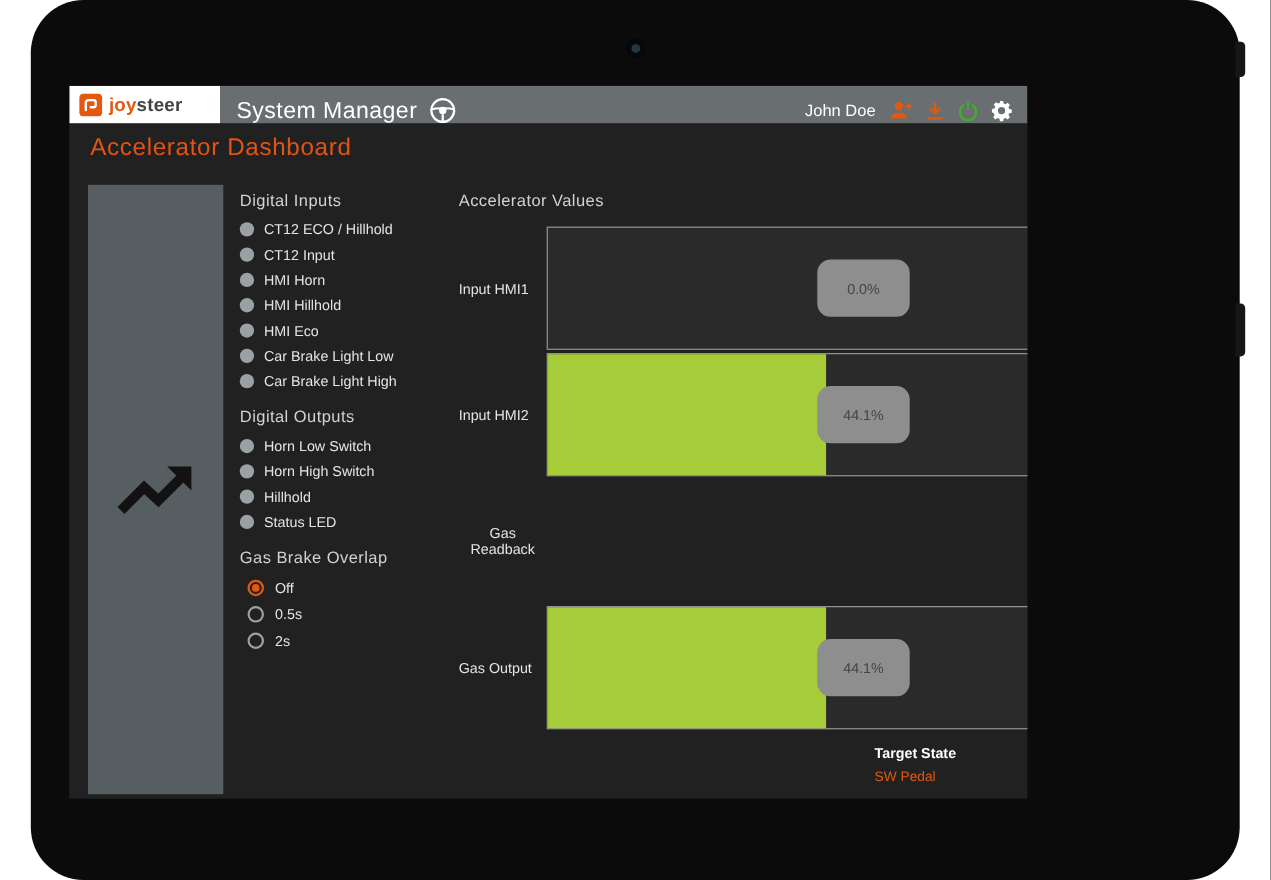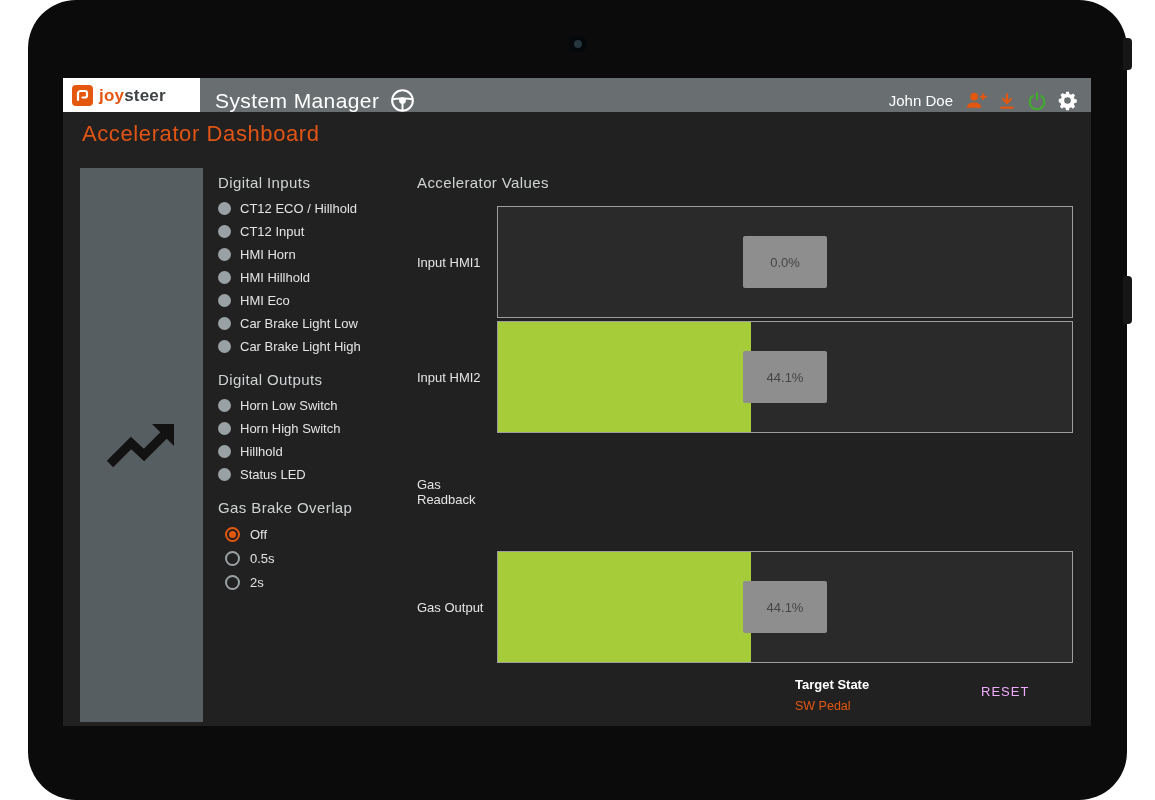--- a/index.html
+++ b/index.html
@@ -21,21 +21,21 @@
   .camera{
     position:absolute;top:35px;left:50%;margin-left:-9px;width:18px;height:18px;
     border-radius:50%;background:#05080a;
   }
   .camera::after{
     content:"";position:absolute;left:5px;top:5px;width:8px;height:8px;
     border-radius:50%;background:#26363f;
   }
   
   .screen{
-    position:absolute;left:35px;top:78px;width:1028px;height:648px;
+    position:absolute;left:35px;top:78px;width:871px;height:648px;
     background:#212121;overflow:hidden;
   }
   
   .appbar{display:flex;height:34px;}
   .logo{
     width:137px;background:#ffffff;display:flex;align-items:center;
     padding-left:9px;box-sizing:border-box;gap:6px;flex:none;
   }
   .logo-text{font-size:17px;font-weight:700;letter-spacing:.2px;line-height:1;}
   .joy{color:#e4570f;}
@@ -76,31 +76,31 @@
     box-sizing:border-box;position:relative;flex:none;background:transparent;
   }
   .radio-item.selected .radio-circle{border-color:#e4570f;}
   .radio-item.selected .radio-circle::after{
     content:"";position:absolute;left:2px;top:2px;width:7px;height:7px;
     border-radius:50%;background:#e4570f;
   }
   .radio-label{font-size:13px;color:#e4e4e4;}
   
   .values{position:absolute;left:354px;top:62px;width:656px;height:552px;}
-  .bars{position:absolute;left:0;top:32px;right:0;}
+  .bars{position:absolute;left:0;top:32px;right:0;text-align:center;}
   .bar-row{display:flex;height:112px;margin-bottom:3px;}
   .bar-label{
     width:80px;flex:none;display:flex;align-items:center;
     font-size:13px;color:#e4e4e4;
   }
   .bar-track{flex:1;position:relative;border:1px solid #9b9ea0;background:#2a2a2a;}
   .bar-fill{position:absolute;left:0;top:0;bottom:0;background:#a6cc3a;}
   .bar-chip{
     position:absolute;left:50%;top:50%;transform:translate(-50%,-50%);
-    width:84px;height:52px;background:#8e8e8e;border-radius:2px;
+    width:84px;height:52px;background:#8e8e8e;border-radius:12px;
     display:flex;align-items:center;justify-content:center;
     font-size:13px;color:#454545;
   }
   .footer-target{position:absolute;left:378px;top:503px;}
   .ft-label{font-size:13px;font-weight:700;color:#ffffff;}
   .ft-value{font-size:12.5px;color:#e4570f;margin-top:7px;}
   .reset-btn{
     position:absolute;left:556px;top:506px;background:none;border:none;
     color:#f0abfc;font-size:13px;letter-spacing:1px;cursor:pointer;
     font-family:"Liberation Sans", sans-serif;padding:4px 8px;

